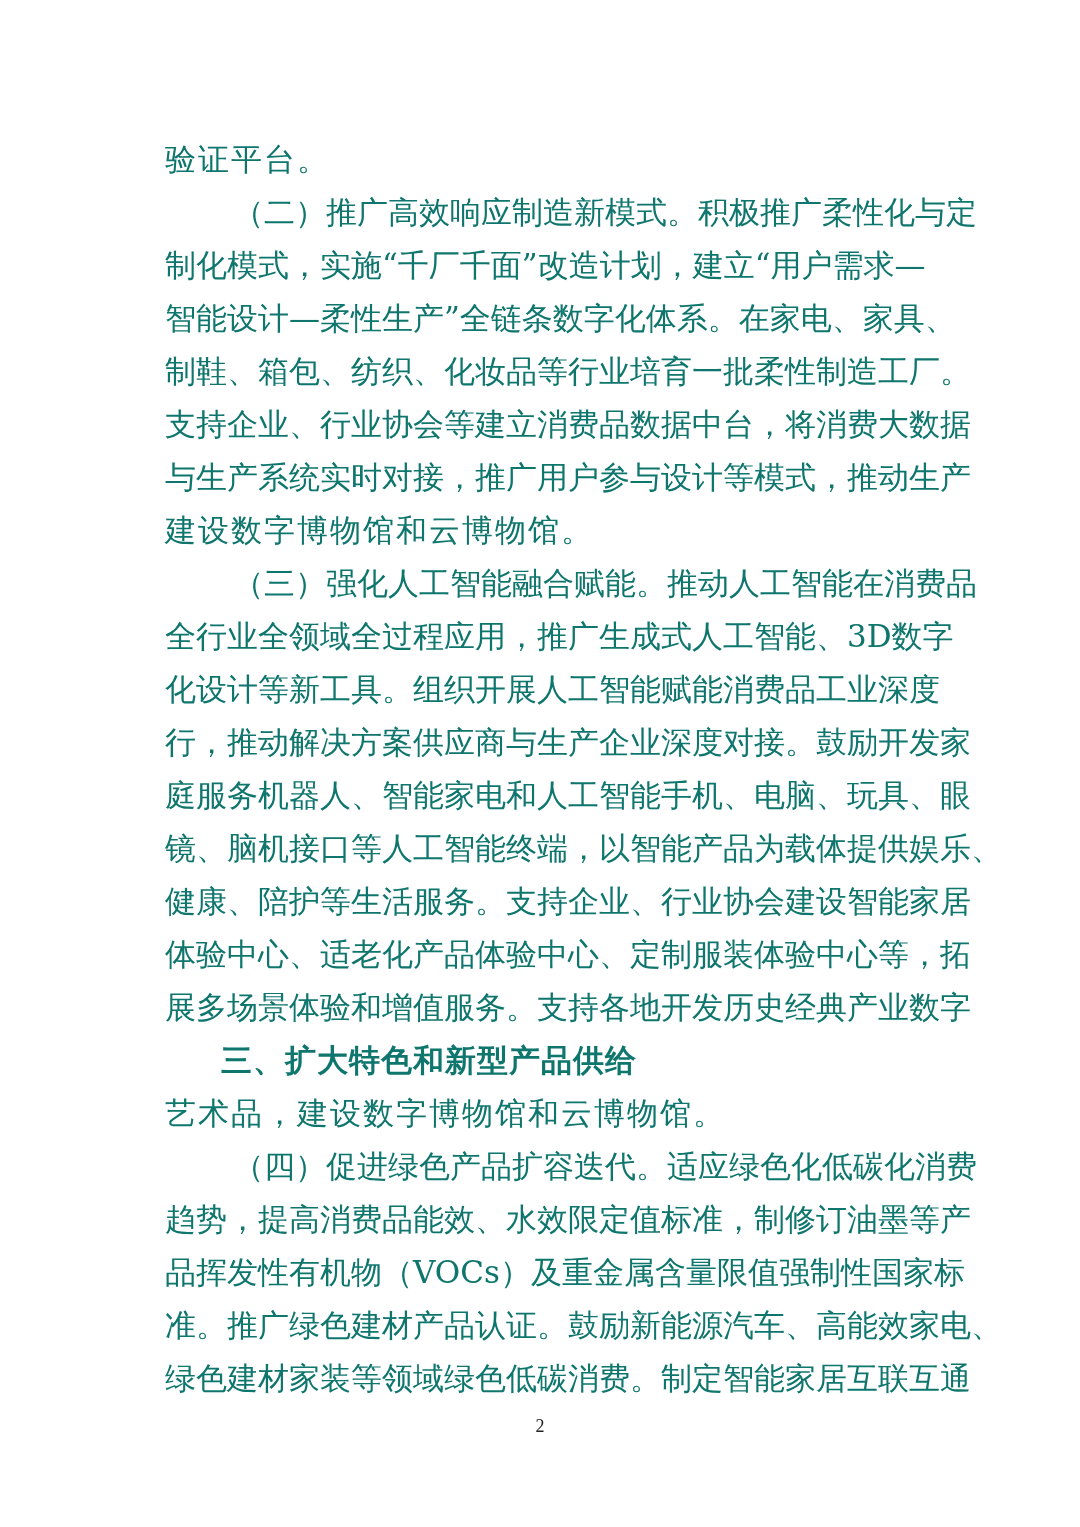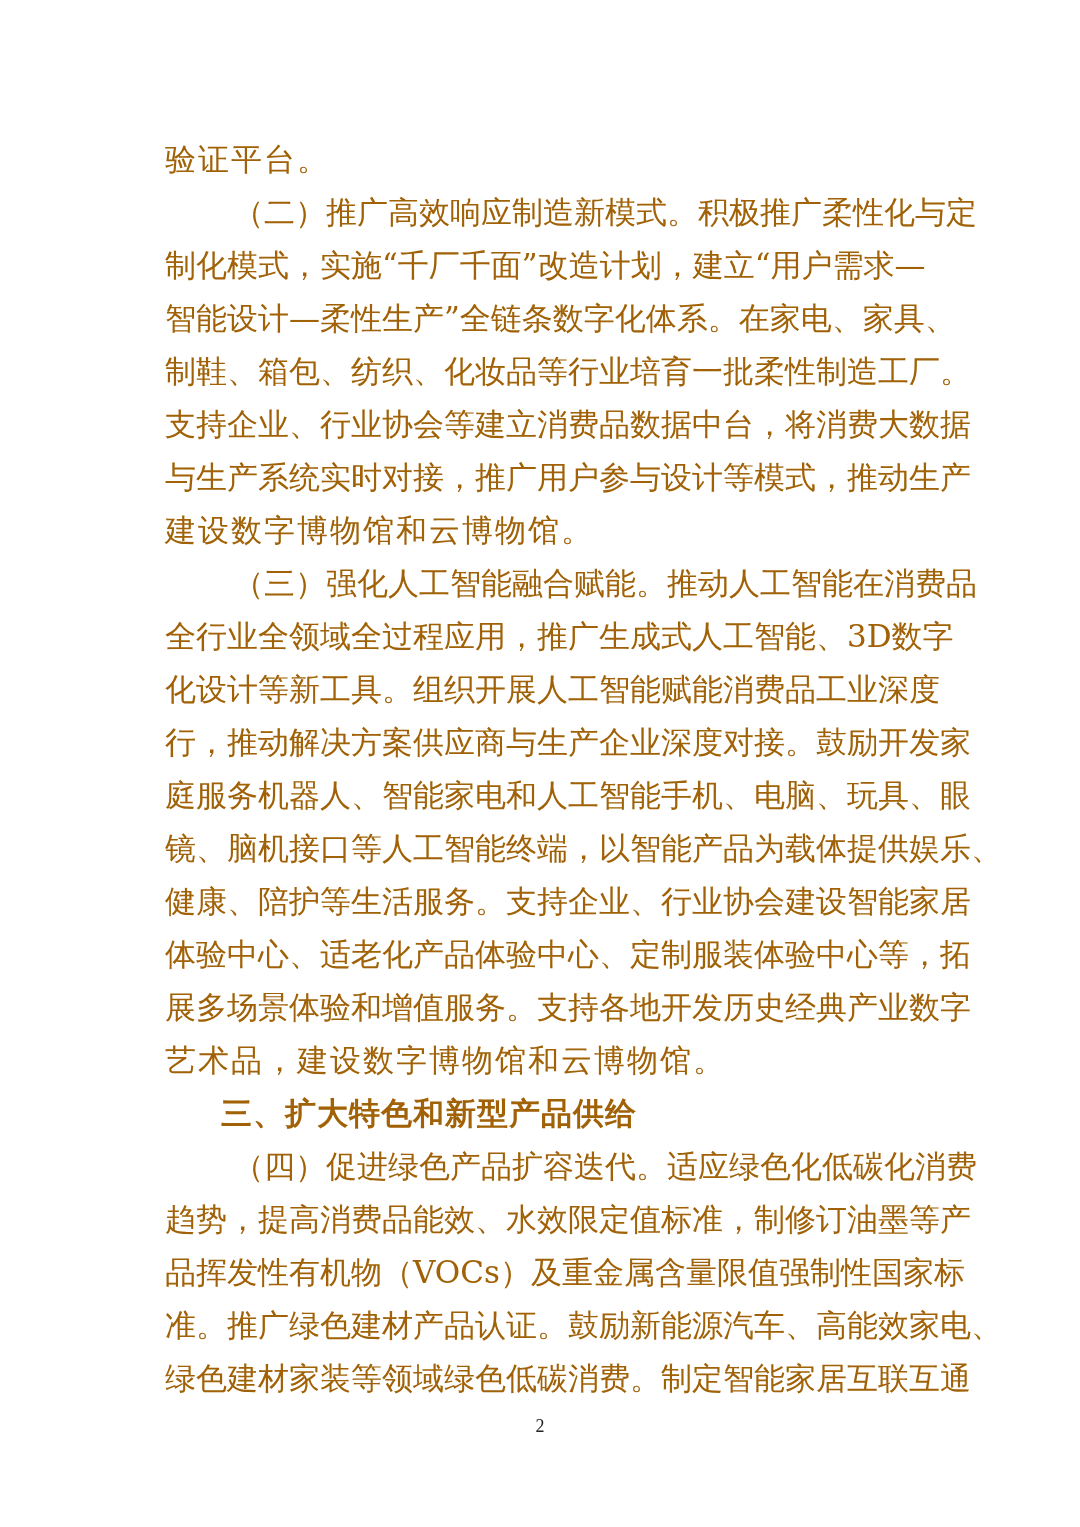--- a/index.html
+++ b/index.html
@@ -1,20 +1,20 @@
 <!DOCTYPE html>
 <html><head>
 <meta charset="utf-8">
 <style>
   html, body { margin: 0; padding: 0; background: #ffffff; }
   body { width: 1080px; height: 1527px; position: relative; overflow: hidden; }
   .page {
     position: absolute; left: 165px; top: 133px; width: 750px;
     font-family: "DejaVu Serif", "Liberation Serif", serif;
-    color: #a16207;
+    color: #0f766e;
   }
   .line {
     height: 53px; line-height: 53px;
     font-size: 31px;
     white-space: nowrap;
     display: flex; justify-content: space-between;
     letter-spacing: 0;
   }
   .line.last { justify-content: flex-start; letter-spacing: 2px; }
   .line.indent { padding-left: 68px; }
@@ -443,22 +443,22 @@
       <span>发</span>
       <span>历</span>
       <span>史</span>
       <span>经</span>
       <span>典</span>
       <span>产</span>
       <span>业</span>
       <span>数</span>
       <span>字</span>
     </div>
+  <div class="line heading">三、扩大特色和新型产品供给</div>
   <div class="line last">艺术品，建设数字博物馆和云博物馆。</div>
-  <div class="line heading">三、扩大特色和新型产品供给</div>
   <div class="line indent">
       <span>（</span>
       <span>四</span>
       <span>）</span>
       <span>促</span>
       <span>进</span>
       <span>绿</span>
       <span>色</span>
       <span>产</span>
       <span>品</span>

